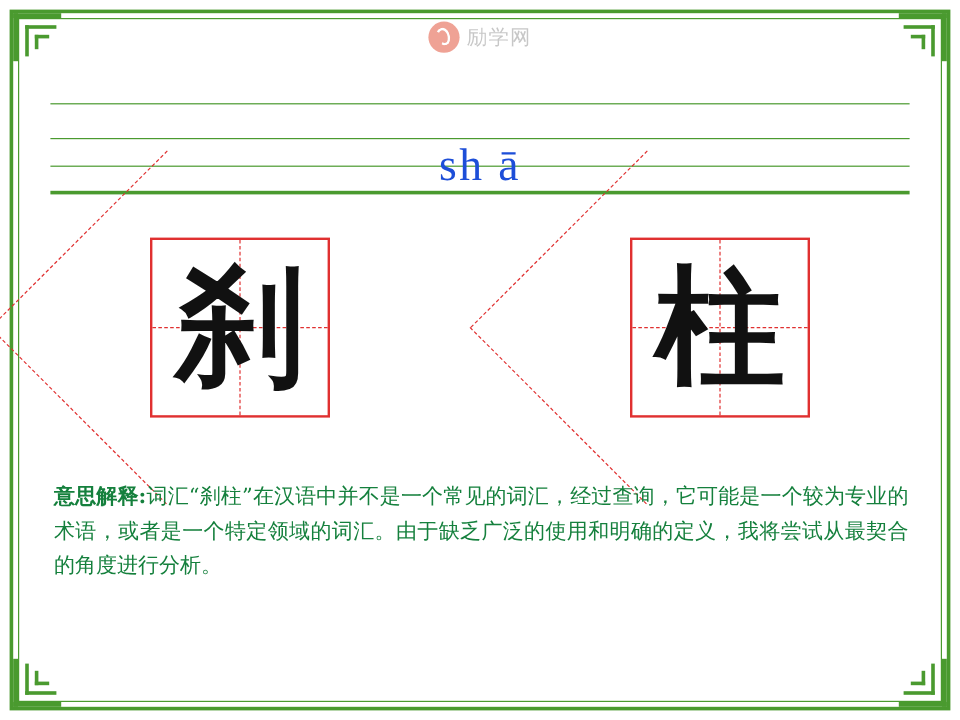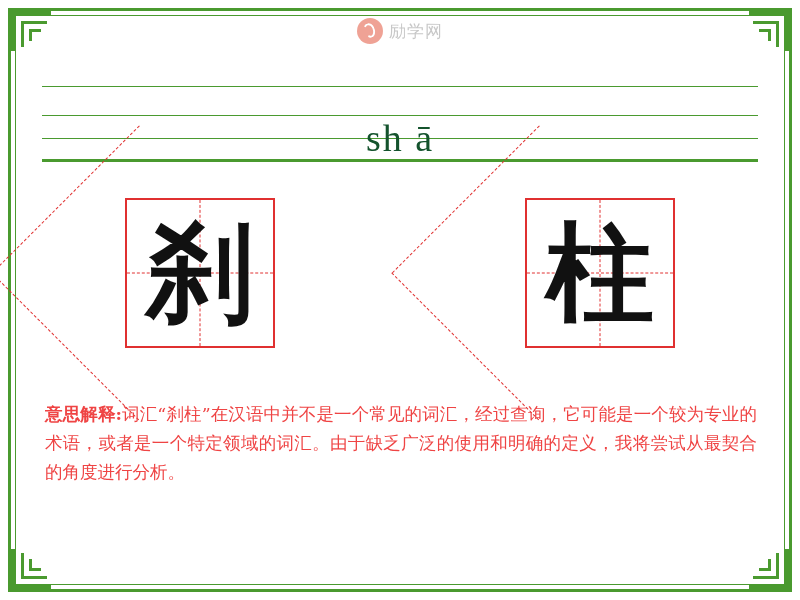--- a/index.html
+++ b/index.html
@@ -128,21 +128,21 @@
     height: 76px;
     display: flex;
   }
   .pinyin-cell {
     flex: 1 1 50%;
     display: flex;
     align-items: center;
     justify-content: center;
     font-family: "Liberation Serif", serif;
     font-size: 38px;
-    color: #14532d;
+    color: #1d4ed8;
     line-height: 1;
     padding-bottom: 16px;
     box-sizing: border-box;
     letter-spacing: 2px;
     margin-top: 44px;
   }
 
   
   .chars-row {
     position: absolute;
@@ -204,21 +204,21 @@
 
   
   .explanation {
     position: absolute;
     left: 45px;
     top: 400px;
     width: 712px;
     font-family: "DejaVu Serif", serif;
     font-size: 17.5px;
     line-height: 1.65;
-    color: #ef4444;
+    color: #15803d;
     text-align: justify;
   }
   .explanation .label {
     font-weight: bold;
   }
 </style>
 </head>
 <body>
 
 <div class="page">

